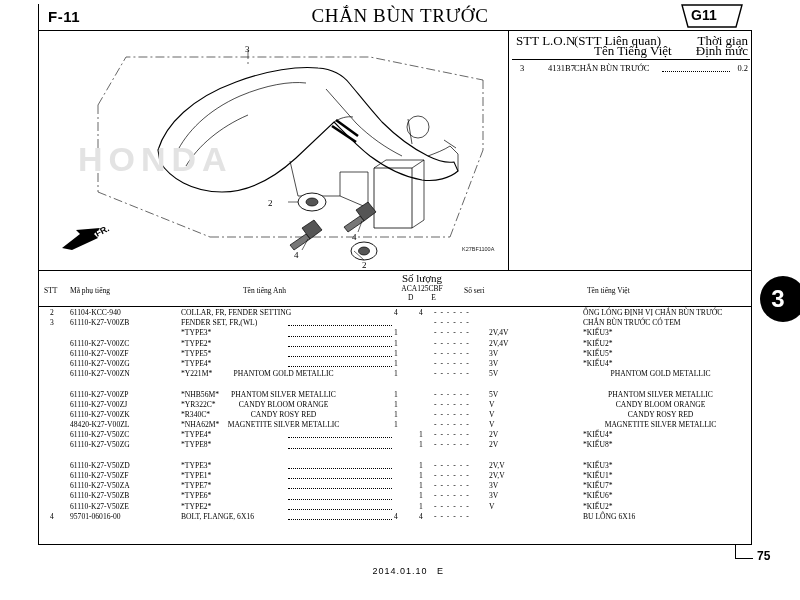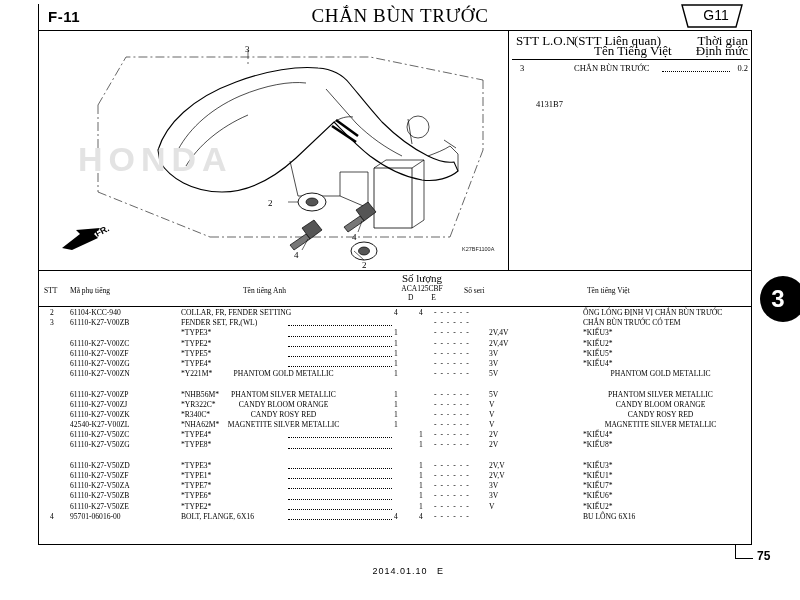--- a/index.html
+++ b/index.html
@@ -24,23 +24,23 @@
   .page-title {
     position: absolute; left: 0; top: 5px; width: 800px;
     text-align: center; font-size: 19px; letter-spacing: .6px;
   }
   
   .badge {
     position: absolute; left: 679px; top: 3px; width: 66px; height: 26px;
   }
   .badge svg { display: block; }
   .badge-label {
-    position: absolute; left: 4px; top: 4px; width: 66px; text-align: center;
-    font-family: "Liberation Sans", sans-serif;
-    font-weight: normal; font-size: 14px;
+    position: absolute; left: 12px; top: 4px; width: 66px; text-align: left;
+    font-family: "Liberation Sans", sans-serif;
+    font-weight: bold; font-size: 14px;
   }
 
   
   .frame {
     position: absolute; left: 38px; top: 30px;
     width: 714px; height: 515px;
     border: 1.6px solid #000;
   }
   .vdiv {
     position: absolute; left: 508px; top: 30px; height: 240px;
@@ -55,21 +55,21 @@
   .lon { position: absolute; left: 512px; top: 32px; width: 238px; }
   .lon-head { position: relative; height: 26px; font-size: 13px; }
   .lon-stt { position: absolute; left: 4px; top: 1px; }
   .lon-rel { position: absolute; left: 62px; top: 1px; }
   .lon-vn  { position: absolute; left: 82px; top: 11px; }
   .lon-time{ position: absolute; right: 2px; top: 1px; text-align: right; }
   .lon-norm{ position: absolute; right: 2px; top: 11px; text-align: right; }
   .lon-rule { border-top: 1px solid #000; margin-top: 1px; }
   .lon-row { position: relative; height: 16px; font-size: 8.5px; padding-top: 3px; }
   .lon-row .c1 { position: absolute; left: 8px; }
-  .lon-row .c2 { position: absolute; left: 24px; margin-top: 36px; }
+  .lon-row .c2 { position: absolute; left: 36px; }
   .lon-row .c3 { position: absolute; left: 62px; }
   .lon-row .dots {
     position: absolute; left: 150px; right: 20px; bottom: 4px;
     border-bottom: 1px dotted #000;
   }
   .lon-row .c4 { position: absolute; right: 2px; }
 
   
   .illus { position: absolute; left: 40px; top: 32px; width: 466px; height: 236px; }
   .watermark {
@@ -377,21 +377,21 @@
         <div class="row">
           <span class="c-pn">61110-K27-V00ZK</span>
           <span class="c-en">*R340C*</span>
           <span class="c-en ctr">CANDY ROSY RED</span>
           <span class="c-d">1</span>
           <span class="c-dash">-  -  -  -  -  -</span>
           <span class="c-ser">V</span>
           <span class="c-vn ctr">CANDY ROSY RED</span>
         </div>
         <div class="row">
-          <span class="c-pn">42540-K27-V00ZL</span>
+          <span class="c-pn">48420-K27-V00ZL</span>
           <span class="c-en">*NHA62M*</span>
           <span class="c-en ctr">MAGNETITE SILVER METALLIC</span>
           <span class="c-d">1</span>
           <span class="c-dash">-  -  -  -  -  -</span>
           <span class="c-ser">V</span>
           <span class="c-vn ctr">MAGNETITE SILVER METALLIC</span>
         </div>
         <div class="row">
           <span class="c-pn">61110-K27-V50ZC</span>
           <span class="c-en">*TYPE4*</span>

